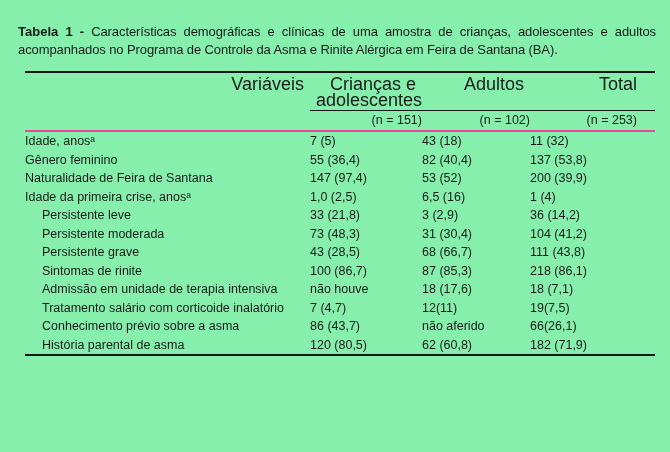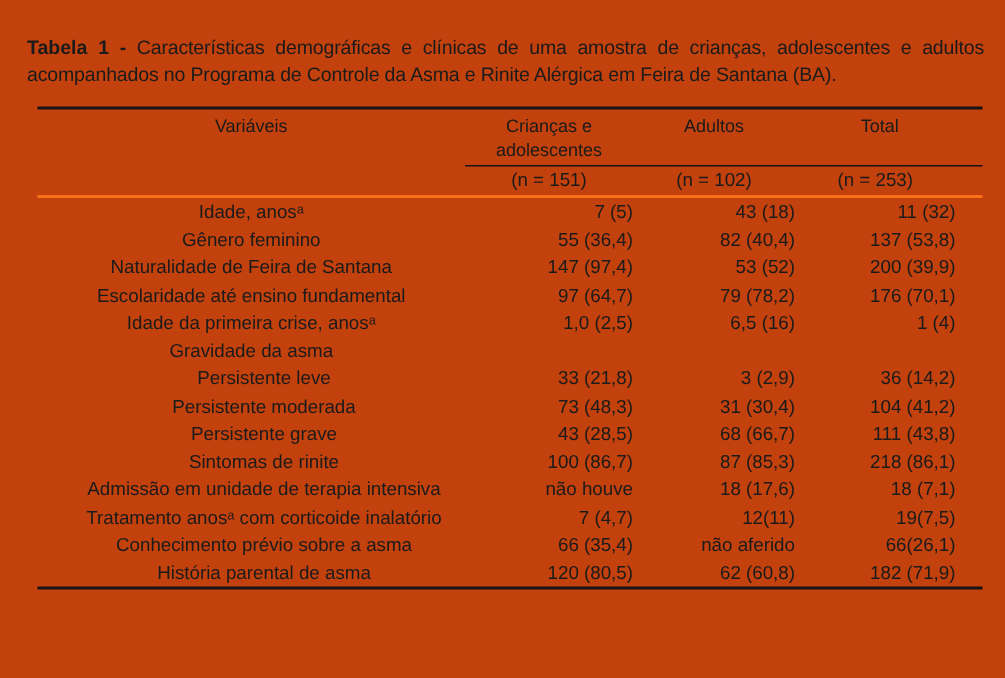--- a/index.html
+++ b/index.html
@@ -1,21 +1,21 @@
 <!DOCTYPE html>
 <html><head>
 <meta charset="utf-8">
 <style>
   html, body { margin: 0; padding: 0; }
   .page {
     position: relative;
     width: 670px;
     height: 452px;
     box-sizing: border-box;
-    background: #c2410c;
+    background: #86efac;
     color: #1b1b1b;
     font-family: "Liberation Sans", "DejaVu Sans", sans-serif;
     padding: 10px 15px 0 18px;
     overflow: hidden;
   }
   .caption {
     width: 638px;
     font-size: 13px;
     line-height: 17.5px;
     text-align: justify;
@@ -32,51 +32,51 @@
     margin: 6px 0 0 7px;
   }
   col.c-var   { width: 285px; }
   col.c-child { width: 112px; }
   col.c-adult { width: 108px; }
   col.c-total { width: 125px; }
 
   tr.hdr th {
     border-top: 2px solid #161616;
     font-weight: 500;
-    font-size: 12px;
+    font-size: 18px;
     line-height: 15.5px;
     vertical-align: top;
-    text-align: center;
+    text-align: right;
     padding: 4px 6px 2px;
     height: 32px;
     box-sizing: border-box;
   }
   tr.hdr th.group { border-bottom: 1.5px solid #161616; }
   tr.hdr th.t-pad, tr.counts td.t-pad, td.val.t-pad { padding-right: 18px; margin-top: 10px; }
 
   tr.counts td {
-    text-align: center;
+    text-align: right;
     font-size: 12.5px;
     padding: 2px 0 3px;
-    border-bottom: 2px solid #f97316;
+    border-bottom: 2px solid #ec4899;
     font-weight: 500;
   }
 
   tbody.rows td {
     font-size: 12.5px;
     font-weight: 500;
     height: 18.5px;
     line-height: 18.5px;
     padding: 0;
     white-space: nowrap;
     overflow: hidden;
   }
-  td.lbl { text-align: center; padding-left: 1px; }
+  td.lbl { text-align: left; padding-left: 1px; }
   td.lbl.indent { padding-left: 17px; }
-  td.val { text-align: right; }
+  td.val { text-align: left; }
   tbody.rows tr:last-child td { border-bottom: 2px solid #161616; }
 </style>
 </head>
 <body>
 
 <div class="page">
 
   <p class="caption"><span class="lead">Tabela 1</span>&nbsp;<span class="sep">-</span>&nbsp;<span>Características demográficas e clínicas de uma amostra de crianças, adolescentes e adultos acompanhados no Programa de Controle da Asma e Rinite Alérgica em Feira de Santana (BA).</span></p>
 
   <table class="data">
@@ -113,36 +113,24 @@
         <td class="val">82 (40,4)</td>
         <td class="val t-pad">137 (53,8)</td>
       </tr>
       <tr>
         <td class="lbl">Naturalidade de Feira de Santana</td>
         <td class="val">147 (97,4)</td>
         <td class="val">53 (52)</td>
         <td class="val t-pad">200 (39,9)</td>
       </tr>
       <tr>
-        <td class="lbl">Escolaridade até ensino fundamental</td>
-        <td class="val">97 (64,7)</td>
-        <td class="val">79 (78,2)</td>
-        <td class="val t-pad">176 (70,1)</td>
-      </tr>
-      <tr>
         <td class="lbl">Idade da primeira crise, anosᵃ</td>
         <td class="val">1,0 (2,5)</td>
         <td class="val">6,5 (16)</td>
         <td class="val t-pad">1 (4)</td>
-      </tr>
-      <tr>
-        <td class="lbl">Gravidade da asma</td>
-        <td class="val"></td>
-        <td class="val"></td>
-        <td class="val t-pad"></td>
       </tr>
       <tr>
         <td class="lbl indent">Persistente leve</td>
         <td class="val">33 (21,8)</td>
         <td class="val">3 (2,9)</td>
         <td class="val t-pad">36 (14,2)</td>
       </tr>
       <tr>
         <td class="lbl indent">Persistente moderada</td>
         <td class="val">73 (48,3)</td>
@@ -161,28 +149,28 @@
         <td class="val">87 (85,3)</td>
         <td class="val t-pad">218 (86,1)</td>
       </tr>
       <tr>
         <td class="lbl indent">Admissão em unidade de terapia intensiva</td>
         <td class="val">não houve</td>
         <td class="val">18 (17,6)</td>
         <td class="val t-pad">18 (7,1)</td>
       </tr>
       <tr>
-        <td class="lbl indent">Tratamento anosᵃ com corticoide inalatório</td>
+        <td class="lbl indent">Tratamento salário com corticoide inalatório</td>
         <td class="val">7 (4,7)</td>
         <td class="val">12(11)</td>
         <td class="val t-pad">19(7,5)</td>
       </tr>
       <tr>
         <td class="lbl indent">Conhecimento prévio sobre a asma</td>
-        <td class="val">66 (35,4)</td>
+        <td class="val">86 (43,7)</td>
         <td class="val">não aferido</td>
         <td class="val t-pad">66(26,1)</td>
       </tr>
       <tr>
         <td class="lbl indent">História parental de asma</td>
         <td class="val">120 (80,5)</td>
         <td class="val">62 (60,8)</td>
         <td class="val t-pad">182 (71,9)</td>
       </tr>
     </tbody>

